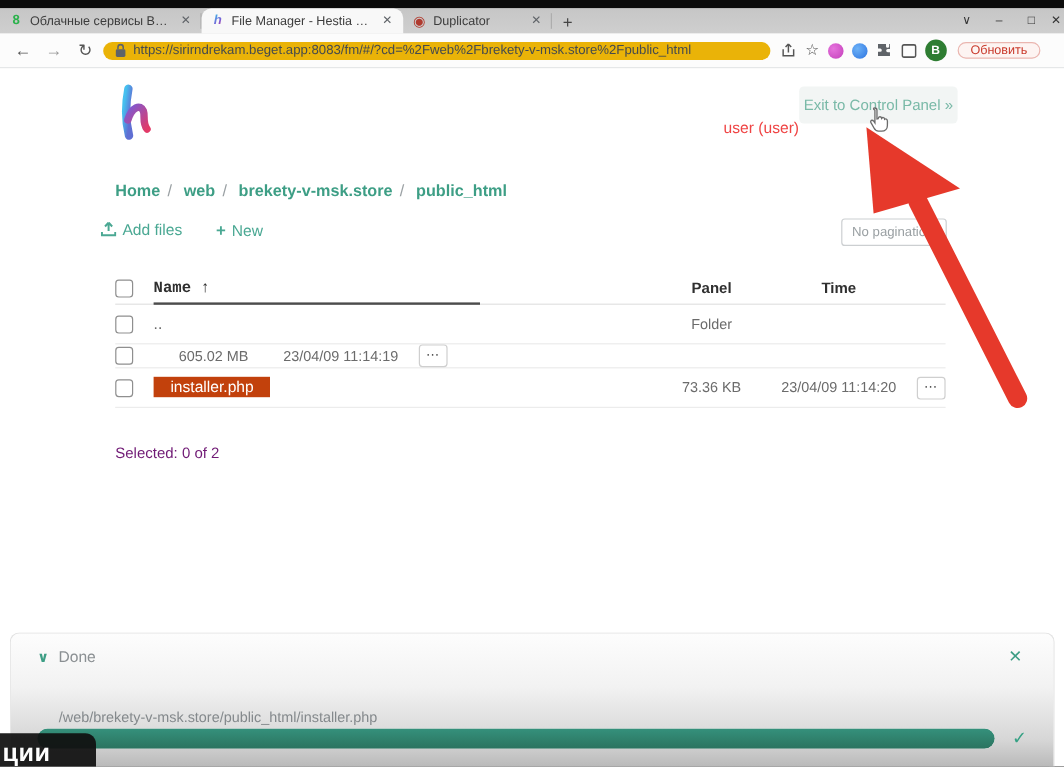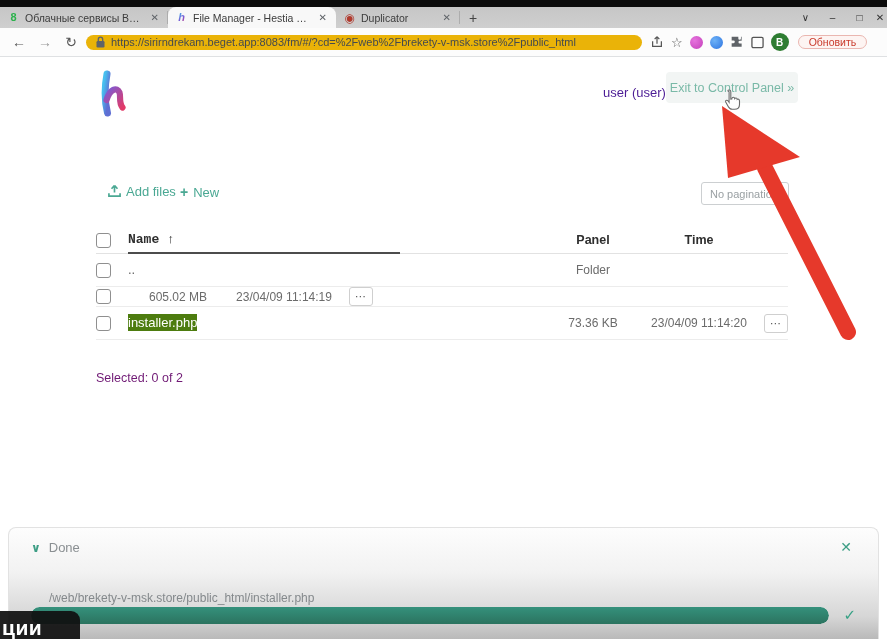--- a/index.html
+++ b/index.html
@@ -40,21 +40,21 @@
   .ext-dot.pink { background:radial-gradient(circle at 35% 35%, #e673dd, #c33fba); }
   .ext-dot.blue { background:radial-gradient(circle at 35% 35%, #6db2f7, #2c73e0); }
   .avatar { width:18px; height:18px; border-radius:50%; background:#2e7d32; color:#fff; font-size:10px;
             font-weight:bold; display:flex; align-items:center; justify-content:center; }
   .update-pill { height:14px; padding:0 10px; margin-left:2px; border:1px solid #eab6b0; border-radius:10px;
                  background:#fdf4f2; color:#c9392b; font-size:10.5px; display:flex; align-items:center; white-space:nowrap; }
 
   
   .content { position:absolute; left:0; top:57px; width:887px; height:471px; background:#fff; }
   .logo { position:absolute; left:94px; top:13px; }
-  .hdr-user { position:absolute; left:603px; top:28px; font-size:13px; color:#4c1d95; }
+  .hdr-user { position:absolute; left:603px; top:42px; font-size:13px; color:#ef4444; }
   .exit-btn { position:absolute; left:666px; top:15px; width:132px; height:31px; background:#f2f5f4;
               border-radius:4px; color:#79b9a7; font-size:12.5px; display:flex; align-items:center; justify-content:center; }
   .crumbs { position:absolute; left:96px; top:94px; font-size:13.5px; font-weight:bold; color:var(--accent); }
   .crumb-sep { color:#9aa0a3; font-weight:normal; margin:0 6px; }
   .crumbs-menu { position:absolute; left:764px; top:94px; color:var(--accent); font-weight:bold; font-size:12px; letter-spacing:1px; }
   .toolbar-link { position:absolute; top:127px; font-size:13px; color:#4aa893; display:flex; align-items:center; gap:5px; }
   .plus-glyph { font-weight:bold; font-size:14px; }
   .pagination-box { position:absolute; left:701px; top:125px; width:88px; height:23px; border:1px solid #cccfd1;
                     border-radius:3px; background:#fff; color:#9aa0a3; font-size:11px;
                     display:flex; align-items:center; padding-left:8px; }
@@ -66,21 +66,21 @@
   .col-check { width:32px; flex:0 0 auto; }
   .col-name { flex:1; min-width:0; font-size:13px; color:#666; word-break:break-all; padding:6px 8px 6px 0; line-height:1.55; }
   .col-size { width:100px; flex:0 0 auto; text-align:center; font-size:12px; color:#6b6b6b; }
   .col-time { width:112px; flex:0 0 auto; text-align:center; font-size:12px; color:#6b6b6b; white-space:nowrap; }
   .col-menu { width:33px; flex:0 0 auto; display:flex; justify-content:flex-end; }
   .fhead .col-name { font-weight:bold; color:#2f2f2f; font-size:13px;font-family:Liberation Mono, monospace; }
   .fhead .col-size,.fhead .col-time { font-weight:bold; color:#2f2f2f; font-size:12.5px; }
   .cbox { width:15px; height:15px; border:1.5px solid #8f8f8f; border-radius:3px; background:#fff; }
   .menu-btn { width:24px; height:19px; border:1px solid #cfcfcf; border-radius:3px; background:#fff; color:#555;
               font-size:11px; line-height:16px; text-align:center; letter-spacing:1px; }
-  .text-selected { background:#4d7c0f; color:#fff; padding:1px 0; }
+  .text-selected { background:#c2410c; color:#fff; padding:1px 14px; }
   .sel-summary { position:absolute; left:96px; top:314px; font-size:12.5px; color:#701a75; }
 
   
   .status-panel { position:absolute; left:8px; top:527px; width:871px; height:112px;
                   border:1px solid #e2e2e2; border-bottom:none; border-radius:8px 8px 0 0;
                   background:linear-gradient(180deg,#fdfdfd 0%,#f2f2f2 40%,#d6d6d6 80%,#b9b9b9 100%); }
   .sp-head { position:absolute; left:22px; top:12px; display:flex; align-items:center; gap:8px; }
   .sp-chev { color:var(--accent); font-size:12px; font-weight:bold; }
   .sp-title { color:#8a8f92; font-size:13px; }
   .sp-close { position:absolute; right:26px; top:11px; color:var(--accent); font-size:14px; font-weight:bold; }
@@ -174,24 +174,33 @@
             <stop offset="1" stop-color="#e23a68"></stop>
         </linearGradient>
       </defs>
       <path d="M13 4 C 10.5 17, 10.5 31, 13.5 43" stroke="url(#gb)" stroke-width="7" fill="none" stroke-linecap="round"></path>
       <path d="M12.5 30 C 16 19, 23 16.5, 25.5 22.5 C 27 26.5, 24.5 32.5, 28.5 37.5" stroke="url(#gp)" stroke-width="6.2" fill="none" stroke-linecap="round"></path>
     </svg>
 
     <div class="hdr-user">user (user)</div>
     <div class="exit-btn">Exit to Control Panel »</div>
 
+    <div class="crumbs">
+      <span><span class="crumb-item">Home</span><span class="crumb-sep">/</span></span>
+    
+      <span><span class="crumb-item">web</span><span class="crumb-sep">/</span></span>
+    
+      <span><span class="crumb-item">brekety-v-msk.store</span><span class="crumb-sep">/</span></span>
+    
+      <span><span class="crumb-item">public_html</span></span>
+    </div>
 
     <div class="crumbs-menu">•••</div>
 
-    <div class="toolbar-link" style="left:108px;">
+    <div class="toolbar-link" style="left:84px;">
       <svg width="13" height="13" viewBox="0 0 14 14">
         <path d="M7 0.5 L7 8 M7 0.5 L3.8 4 M7 0.5 L10.2 4" stroke="#4aa893" stroke-width="1.8" fill="none"></path>
         <path d="M1 9 v3 h12 v-3" stroke="#4aa893" stroke-width="1.8" fill="none"></path>
       </svg>
       <span>Add files</span>
     </div>
     <div class="toolbar-link" style="left:180px;">
       <span class="plus-glyph">+</span>
       <span>New</span>
     </div>

